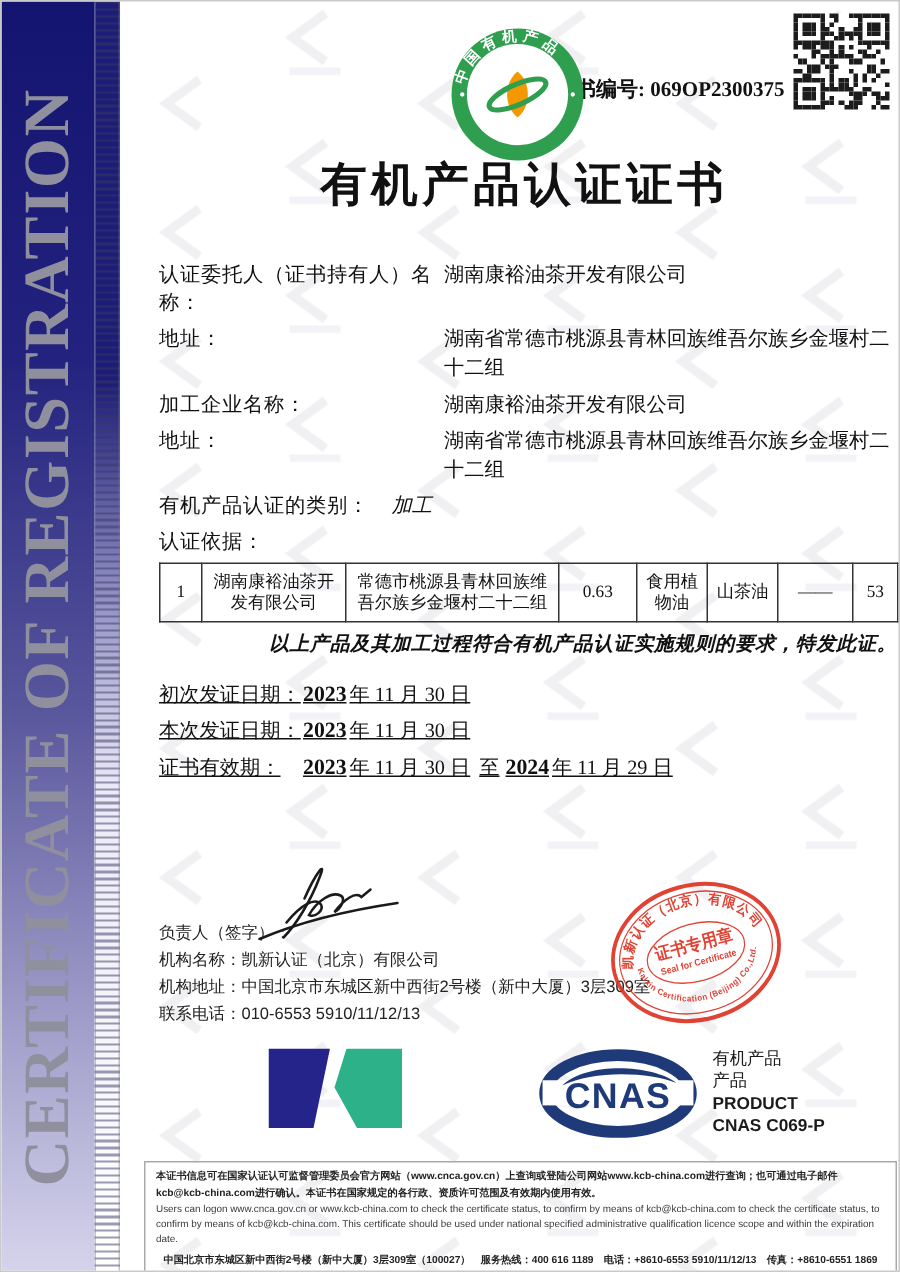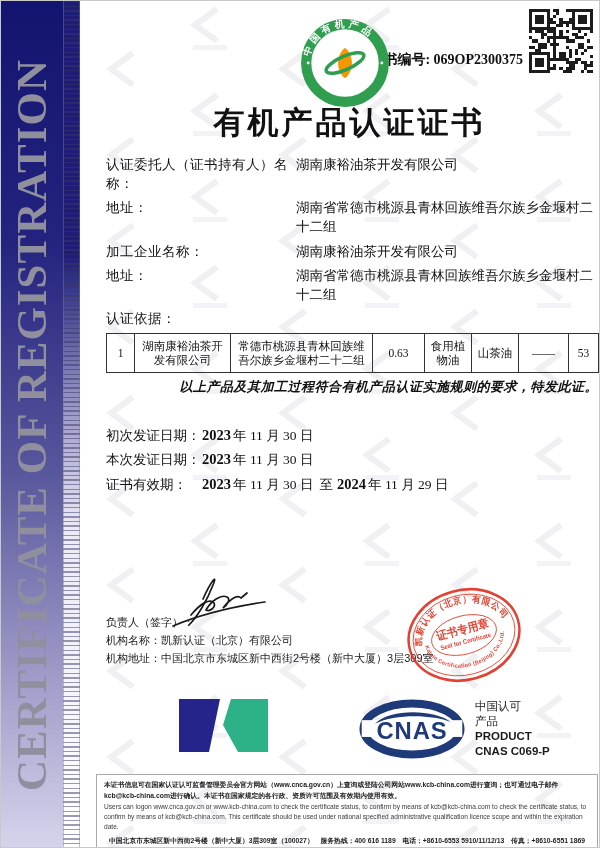--- a/index.html
+++ b/index.html
@@ -25,38 +25,38 @@
 
   
   .qr{left:528px;top:8px;width:64px;height:64px;display:grid;
       grid-template-columns:repeat(21,1fr);grid-template-rows:repeat(21,1fr);background:#fff;}
   .qr .d{background:#1c1c1c;}
   .certno{left:310px;top:50px;width:212px;text-align:right;font-size:14px;font-weight:bold;white-space:nowrap;}
   .org-logo{left:299px;top:17px;}
   .title{left:100px;top:101px;width:497px;text-align:center;font-size:31px;font-weight:900;letter-spacing:3px;}
 
   
-  .fields{left:105px;top:154px;width:492px;font-size:13.5px;line-height:1.42;}
+  .fields{left:105px;top:172px;width:492px;font-size:13.5px;line-height:1.42;}
   .frow{display:flex;margin-bottom:5px;}
   .frow .lbl{flex:0 0 auto;letter-spacing:.5px;}
   .w190{width:190px;} .w155{width:155px;} .w80{width:80px;}
   .frow .val{flex:1 1 auto;}
   .italic{font-style:italic;}
   .sansb{font-family:"Liberation Sans","DejaVu Sans",sans-serif;font-weight:bold;}
 
   table.scope{border-collapse:collapse;width:492px;margin-top:3px;table-layout:fixed;}
   table.scope th,table.scope td{border:1px solid #333;text-align:center;vertical-align:middle;
       font-weight:normal;padding:3px 2px;line-height:1.25;}
   table.scope th{font-size:11px;height:30px;}
   table.scope td{font-size:11.5px;height:32px;}
   .c0{width:28px;} .c1{width:96px;} .c2{width:142px;} .c3{width:52px;}
   .c4{width:47px;} .c5{width:47px;} .c6{width:50px;} .c7{width:30px;}
 
   .decl{margin-top:5px;font-size:13px;font-weight:bold;font-style:italic;letter-spacing:.5px;text-align:right;}
-  .dates{margin-top:28px;}
+  .dates{margin-top:14px;text-decoration:underline;}
   .drow{display:flex;margin-bottom:4px;font-size:13.5px;align-items:baseline;}
   .drow .dlbl{width:96px;flex:0 0 auto;}
   .drow b{font-size:14.5px;margin-right:2px;}
   .drow .sp{margin-right:2px;}
 
   
   .issuer{left:105px;top:612px;width:330px;font-family:"Liberation Sans","DejaVu Sans",sans-serif;
           font-size:11px;color:#222;line-height:18px;}
   .sig{left:168px;top:568px;}
 
@@ -584,20 +584,24 @@
       <span class="lbl w190">地址：</span>
       <span class="val">湖南省常德市桃源县青林回族维吾尔族乡金堰村二十二组</span>
     </div>
     <div class="frow">
       <span class="lbl w190">加工企业名称：</span>
       <span class="val">湖南康裕油茶开发有限公司</span>
     </div>
     <div class="frow">
       <span class="lbl w190">地址：</span>
       <span class="val">湖南省常德市桃源县青林回族维吾尔族乡金堰村二十二组</span>
+    </div>
+    <div class="frow">
+      <span class="lbl w155">有机产品认证的类别：</span>
+      <span class="val italic">加工</span>
     </div>
     <div class="frow">
       <span class="lbl w80">认证依据：</span>
     </div>
 
     <table class="scope">
       <colgroup>
         <col class="c0">
           <col class="c1">
           <col class="c2">
@@ -650,20 +654,21 @@
       <path d="M34,30 C42,12 49,4 44,16 C38,32 28,48 20,56"></path>
       <path d="M22,46 C32,34 41,29 45,34 C47,38 41,43 37,41 C42,32 52,25 58,28 C62,30 58,37 54,39 C60,31 68,25 72,29 L78,24"></path>
       <path d="M4,57 C30,46 62,38 96,33"></path>
     </g>
   </svg>
 
   <div class="layer issuer">
     <div>负责人（签字）：</div>
     <div>机构名称：凯新认证（北京）有限公司</div>
     <div>机构地址：中国北京市东城区新中西街2号楼（新中大厦）3层309室</div>
+    <div>联系电话：010-6553 5910/11/12/13</div>
   </div>
 
   <svg class="layer stamp" width="118" height="96" viewBox="0 0 160 120" preserveAspectRatio="none">
     <defs>
       <path id="sealTop" d="M 21,62 A 59,42 0 0 1 139,62"></path>
       <path id="sealBot" d="M 25,60 A 55,40 0 0 0 135,60"></path>
     </defs>
     <ellipse cx="80" cy="60" rx="76" ry="56" fill="none" stroke="#de3222" stroke-width="3.4"></ellipse>
     <ellipse cx="80" cy="60" rx="70" ry="50" fill="none" stroke="#de3222" stroke-width="1.1"></ellipse>
     <ellipse cx="80" cy="60" rx="45" ry="24" fill="none" stroke="#de3222" stroke-width="1.1"></ellipse>
@@ -683,21 +688,21 @@
   </svg>
 
   <div class="layer cnas">
     <svg width="106" height="60" viewBox="0 0 120 68">
       <ellipse cx="60" cy="34" rx="55" ry="29" fill="none" stroke="#1e3a78" stroke-width="9"></ellipse>
       <rect x="3" y="24" width="114" height="19" fill="#ffffff"></rect>
       <path d="M18,28 C36,10 86,12 104,26 C84,18 42,16 18,28 Z" fill="#1e3a78"></path>
       <text x="60" y="45" text-anchor="middle" font-size="27" font-weight="bold" fill="#1e3a78" letter-spacing="1" font-family="Liberation Sans, sans-serif">CNAS</text>
     </svg>
     <div class="cnas-txt">
-      <div>中国认可</div>
+      <div>有机产品</div>
       <div>产品</div>
       <div class="b">PRODUCT</div>
       <div class="b">CNAS C069-P</div>
     </div>
   </div>
 
   <div class="layer footer">
     <div class="cn">本证书信息可在国家认证认可监督管理委员会官方网站（www.cnca.gov.cn）上查询或登陆公司网站www.kcb-china.com进行查询；也可通过电子邮件kcb@kcb-china.com进行确认。本证书在国家规定的各行政、资质许可范围及有效期内使用有效。</div>
     <div class="en">Users can logon www.cnca.gov.cn or www.kcb-china.com to check the certificate status, to confirm by means of kcb@kcb-china.com to check the certificate status, to confirm by means of kcb@kcb-china.com. This certificate should be used under national specified administrative qualification licence scope and within the expiration date.</div>
     <div class="cn ctr">中国北京市东城区新中西街2号楼（新中大厦）3层309室（100027）　服务热线：400 616 1189　电话：+8610-6553 5910/11/12/13　传真：+8610-6551 1869</div>

